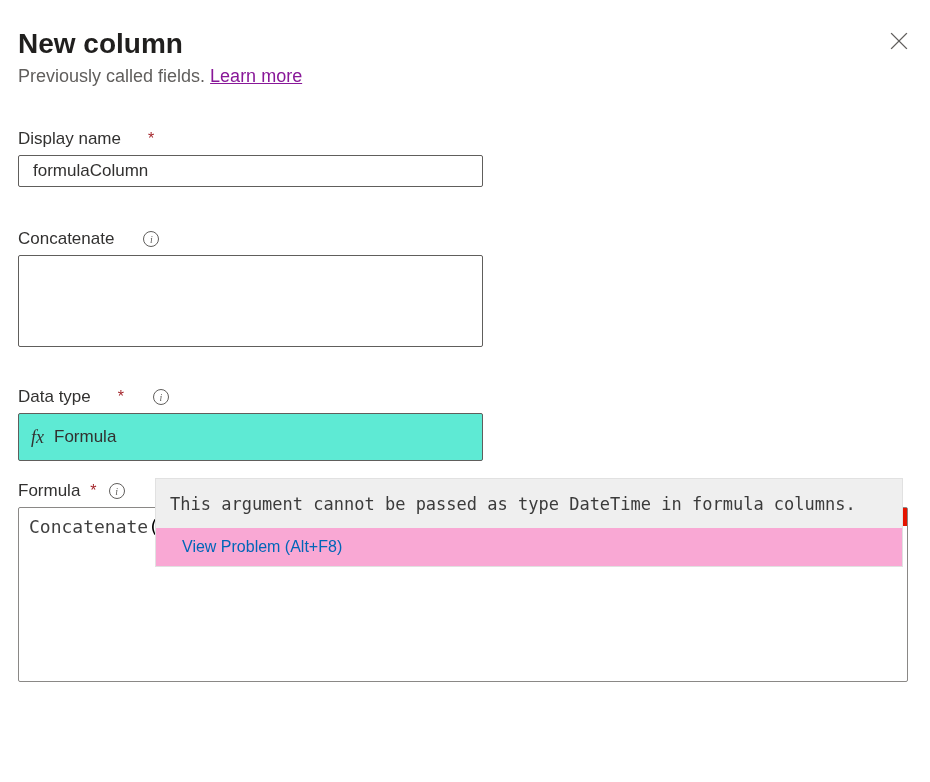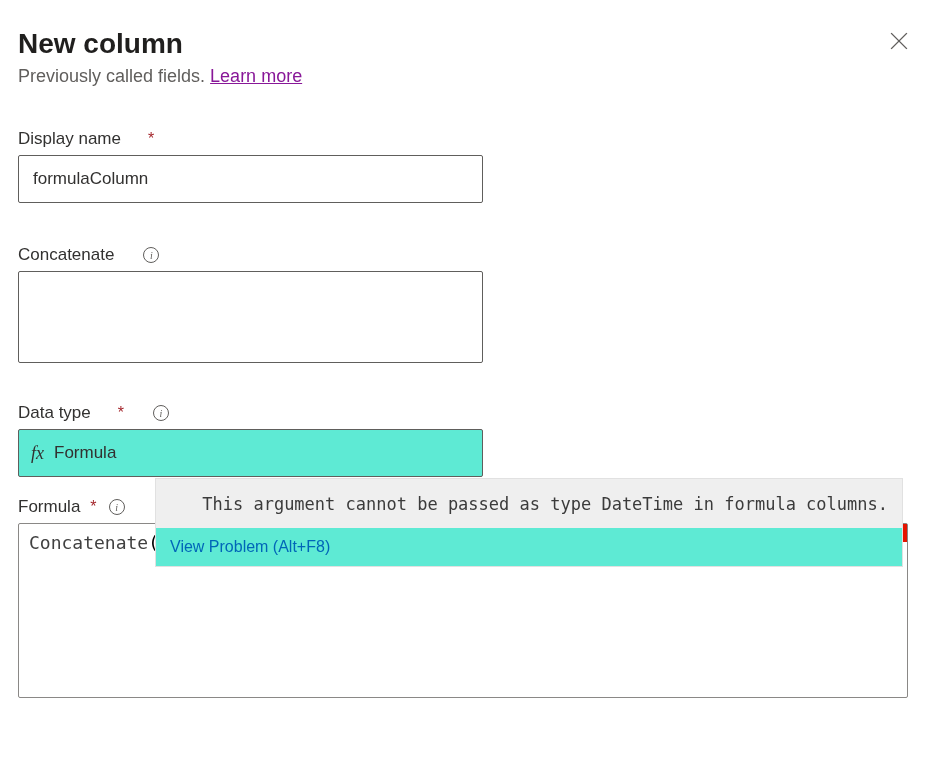--- a/index.html
+++ b/index.html
@@ -76,21 +76,21 @@
     border-radius: 50%;
     font-size: 10px;
     font-style: italic;
     font-family: serif;
     color: #605e5c;
     cursor: default;
     margin-left:6px;
   }
   .text-input {
     width: 100%;
-    height: 48px;
+    height: 32px;
     border: 1px solid #605e5c;
     border-radius: 2px;
     padding: 0 14px;
     font-size: 17px;
     font-family: inherit;
     color: #323130;
     outline: none;
   }
   .textarea {
     width: 100%;
@@ -130,29 +130,28 @@
     position: absolute;
     left: 155px;
     top: 478px;
     width: 748px;
     background: #efefef;
     border: 1px solid #e1e1e1;
     font-family: "Menlo","Consolas",monospace;
     font-size: 17px;
     color: #3b3b3b;
     z-index: 20;
-    text-align: right;
   }
   .err-msg {
     padding: 12px 14px 10px 14px;
     line-height: 1.6;
   }
   .err-actions {
-    background: #5eead4;
-    padding: 10px 14px;
+    background: #f9a8d4;
+    padding: 10px 26px;
     display: flex;
     gap: 24px;
     align-items: center;
     font-family: "Segoe UI", sans-serif;
     font-size: 16px;
   }
   .view-problem {
     color: #0066b8;
     cursor: pointer;
   }

